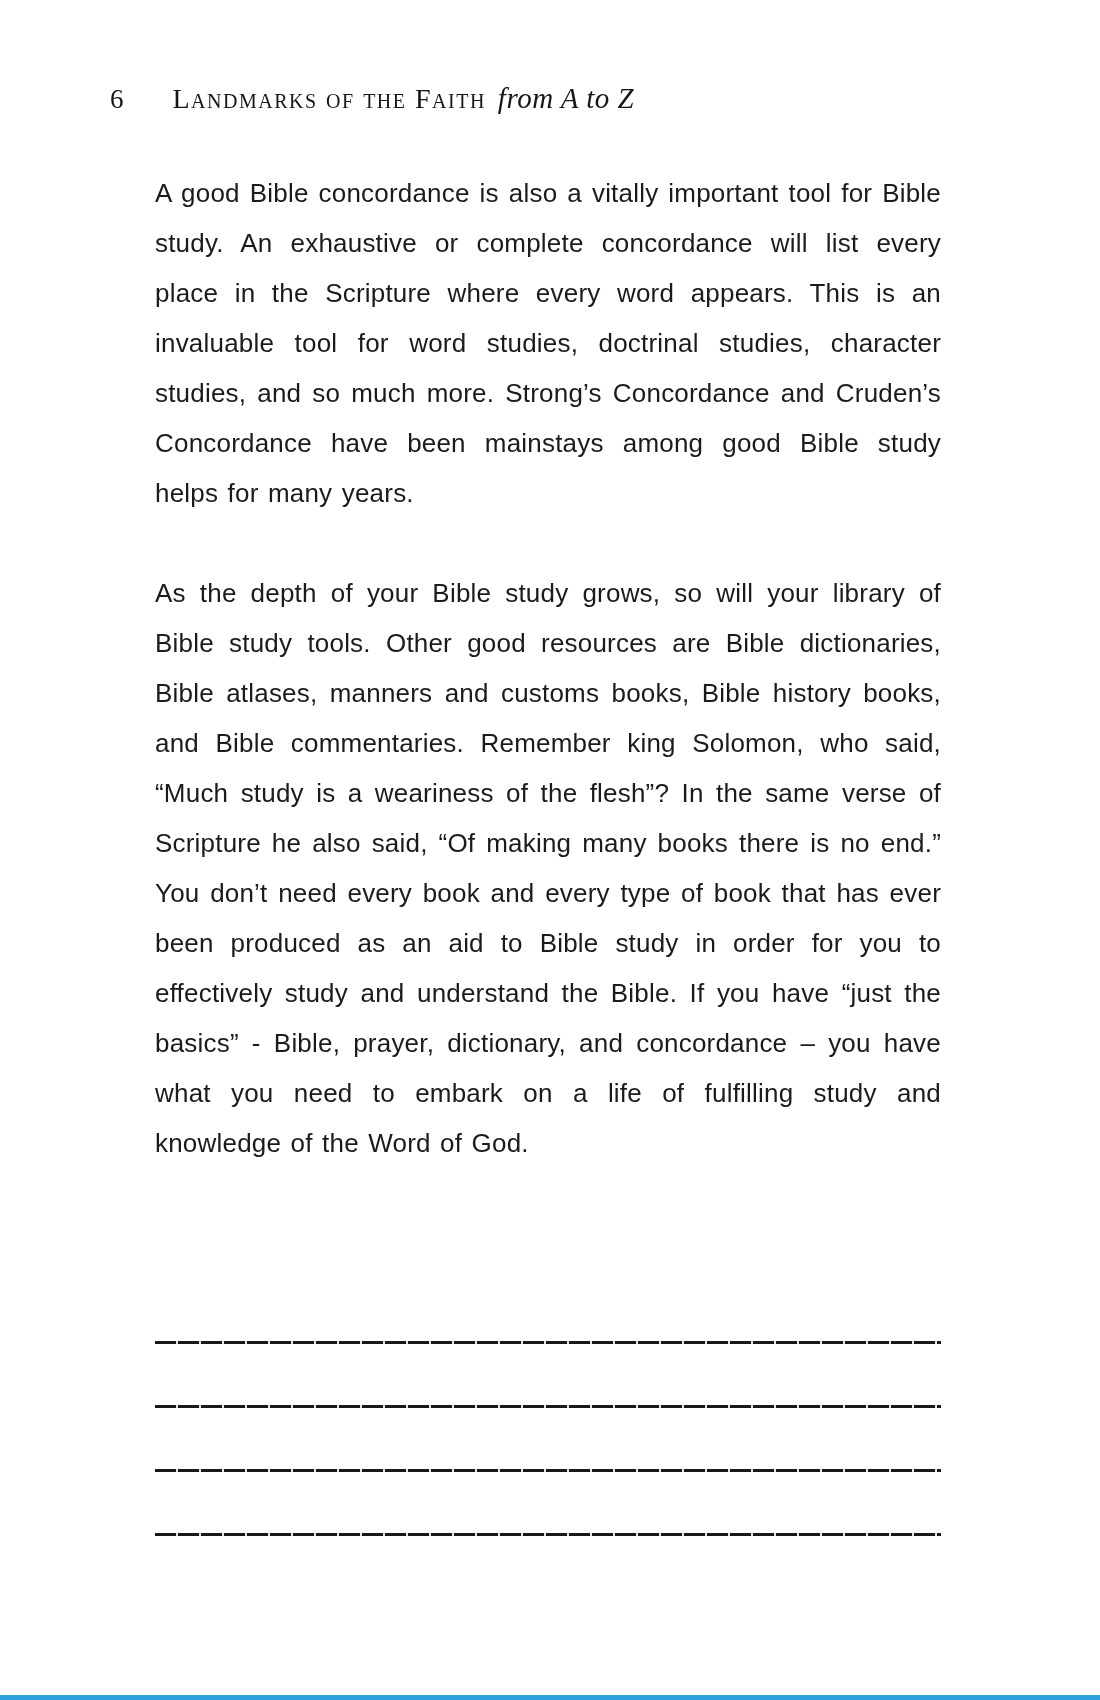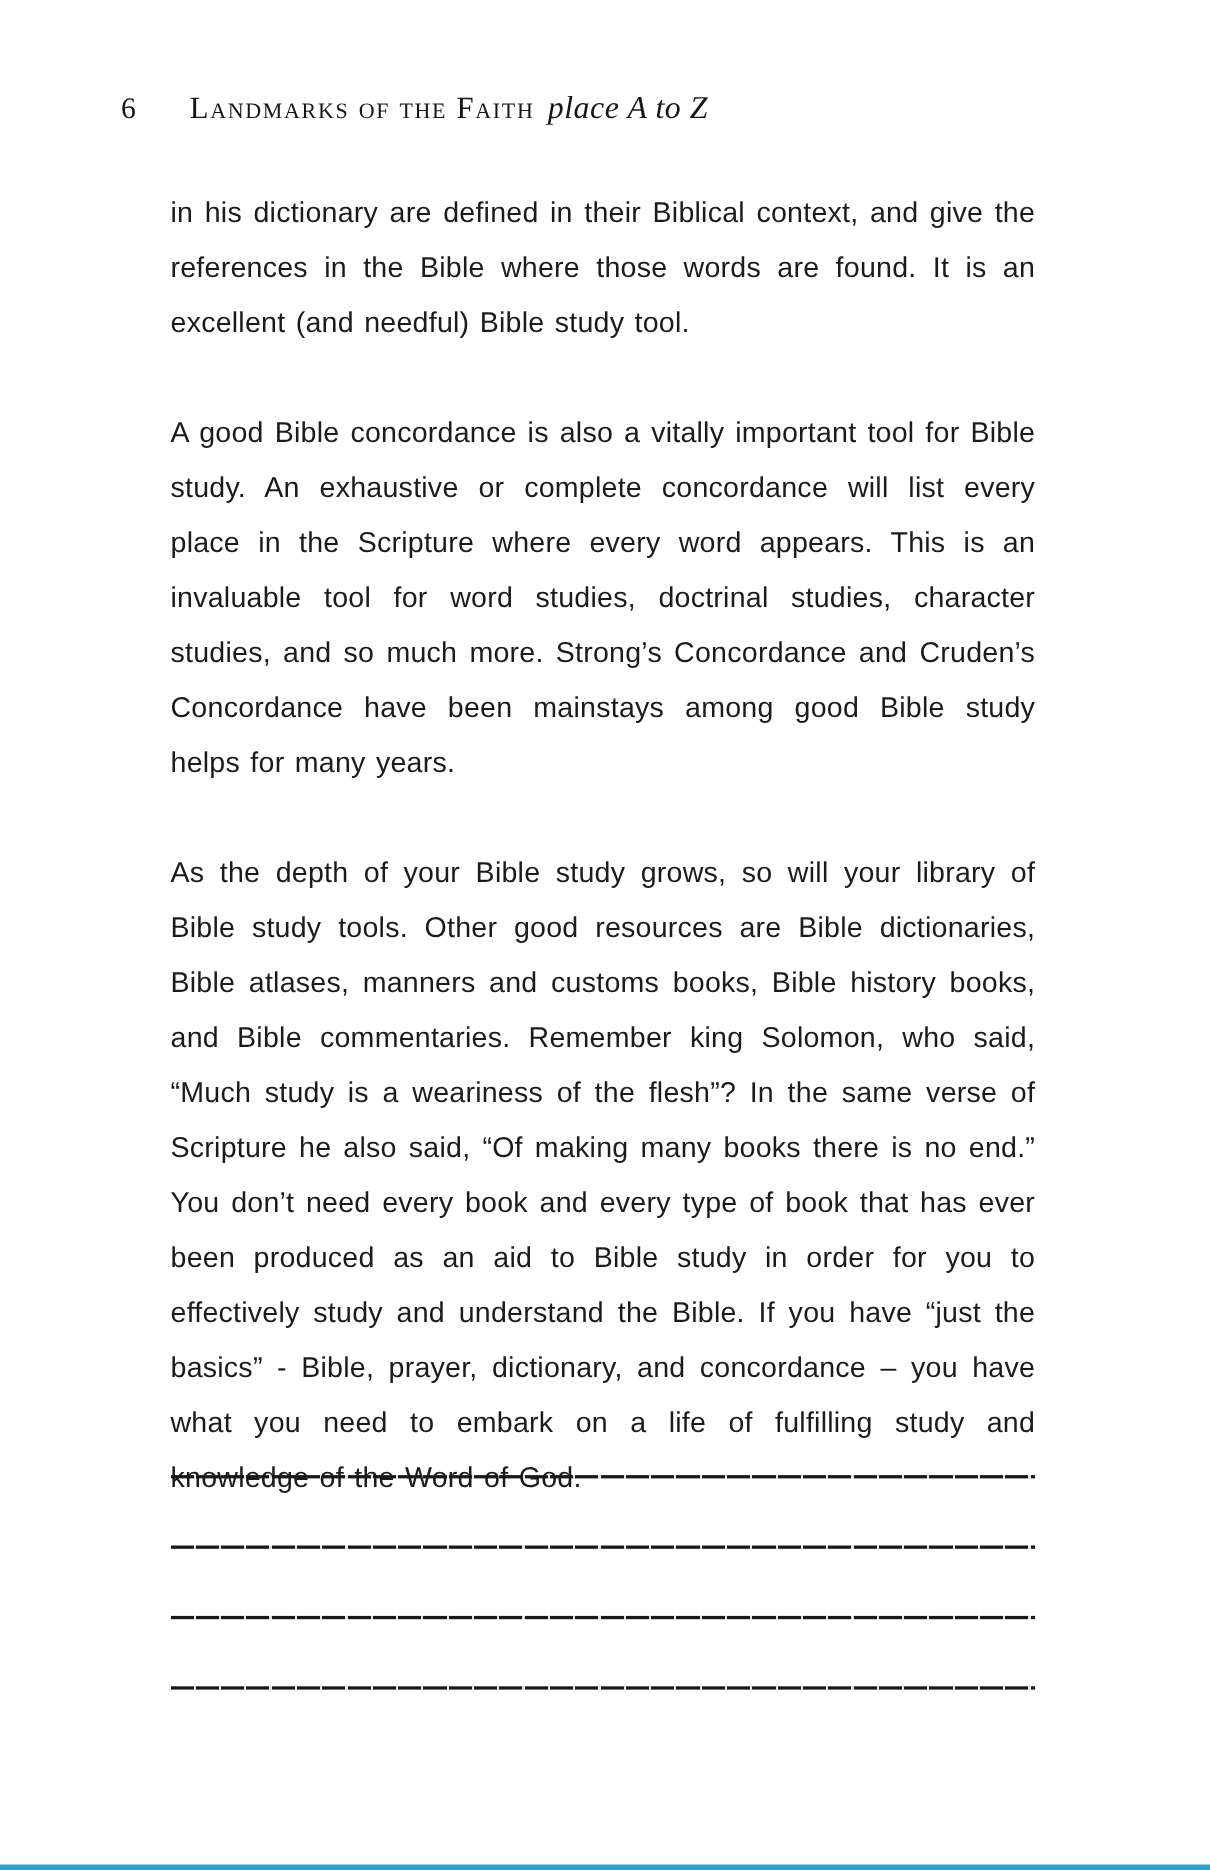--- a/index.html
+++ b/index.html
@@ -85,25 +85,24 @@
   }
 </style>
 </head>
 <body>
 
 <div class="page">
 
   <div class="running-header">
     <span class="page-number">6</span>
     <span class="book-title">Landmarks of the Faith</span>
-    <span class="title-suffix">place A to Z</span>
+    <span class="title-suffix">from A to Z</span>
   </div>
 
   <div class="body-text">
-    <p>in his dictionary are defined in their Biblical context, and give the references in the Bible where those words are found. It is an excellent (and needful) Bible study tool.</p>
     <p>A good Bible concordance is also a vitally important tool for Bible study. An exhaustive or complete concordance will list every place in the Scripture where every word appears. This is an invaluable tool for word studies, doctrinal studies, character studies, and so much more. Strong’s Concordance and Cruden’s Concordance have been mainstays among good Bible study helps for many years.</p>
     <p>As the depth of your Bible study grows, so will your library of Bible study tools. Other good resources are Bible dictionaries, Bible atlases, manners and customs books, Bible history books, and Bible commentaries. Remember king Solomon, who said, “Much study is a weariness of the flesh”? In the same verse of Scripture he also said, “Of making many books there is no end.” You don’t need every book and every type of book that has ever been produced as an aid to Bible study in order for you to effectively study and understand the Bible. If you have “just the basics” - Bible, prayer, dictionary, and concordance – you have what you need to embark on a life of fulfilling study and knowledge of the Word of God.</p>
   </div>
 
   <div class="notes">
       <div class="note-line"></div>
       <div class="note-line"></div>
       <div class="note-line"></div>
       <div class="note-line"></div>
     </div>

